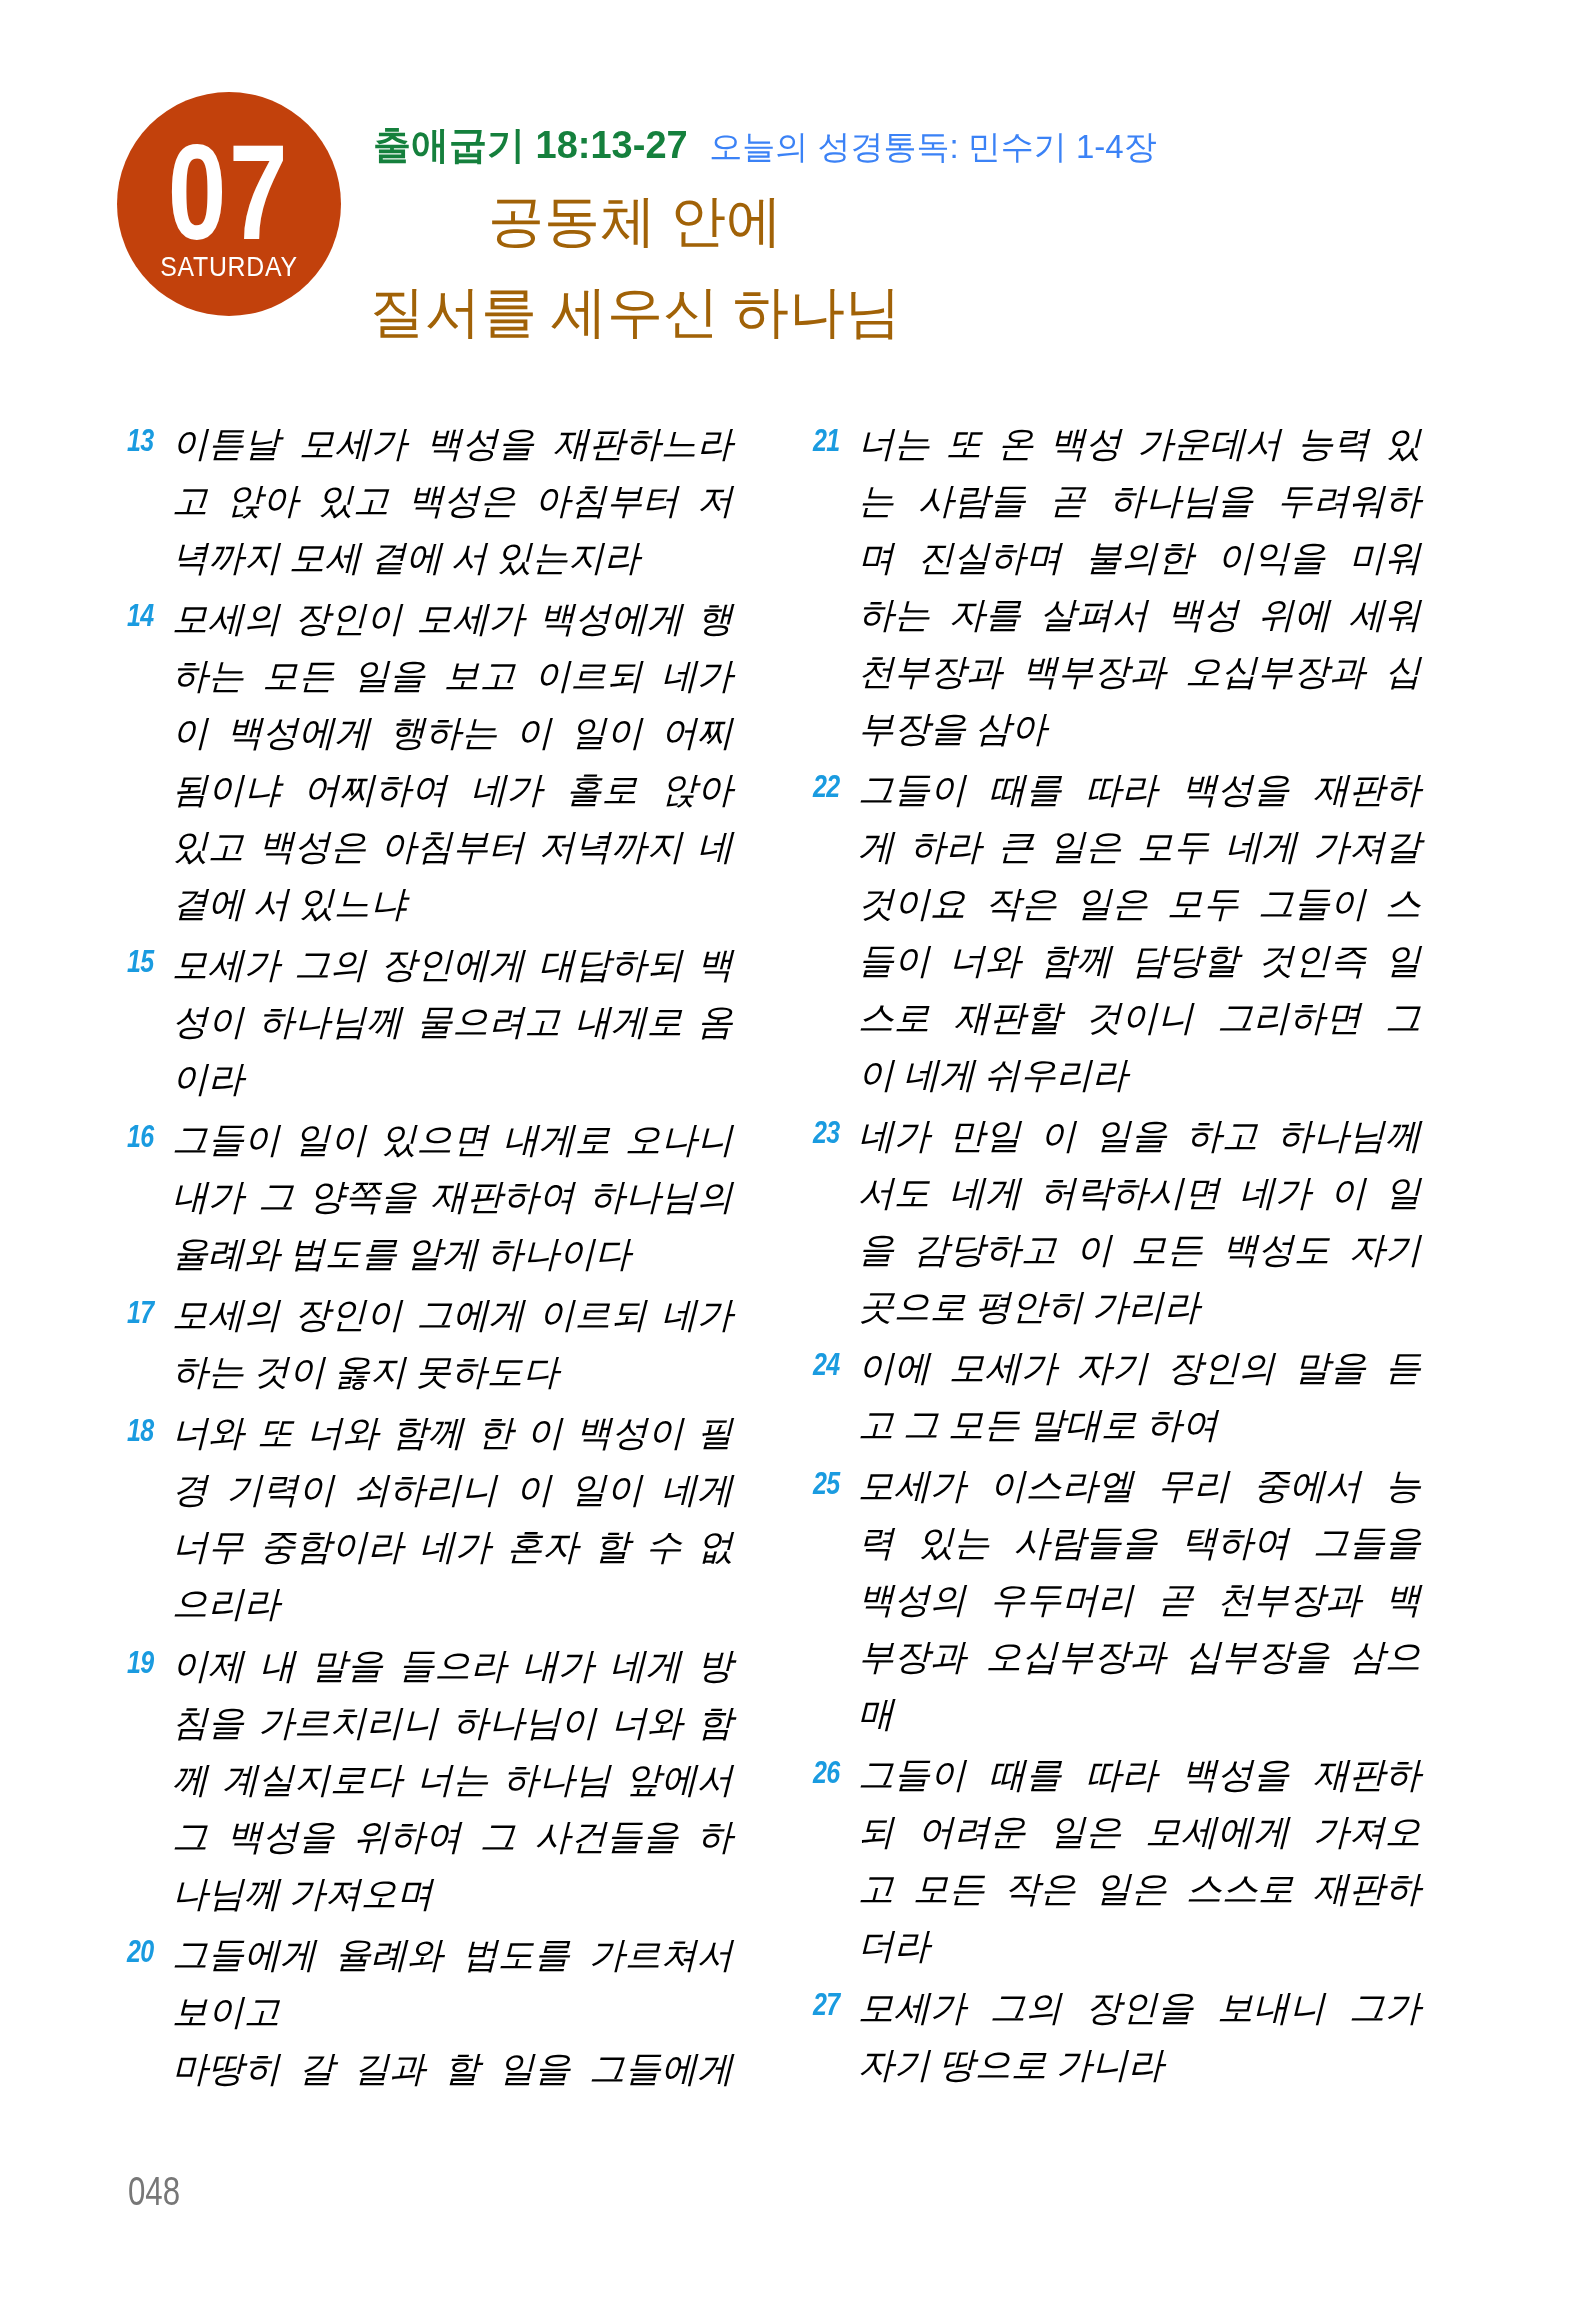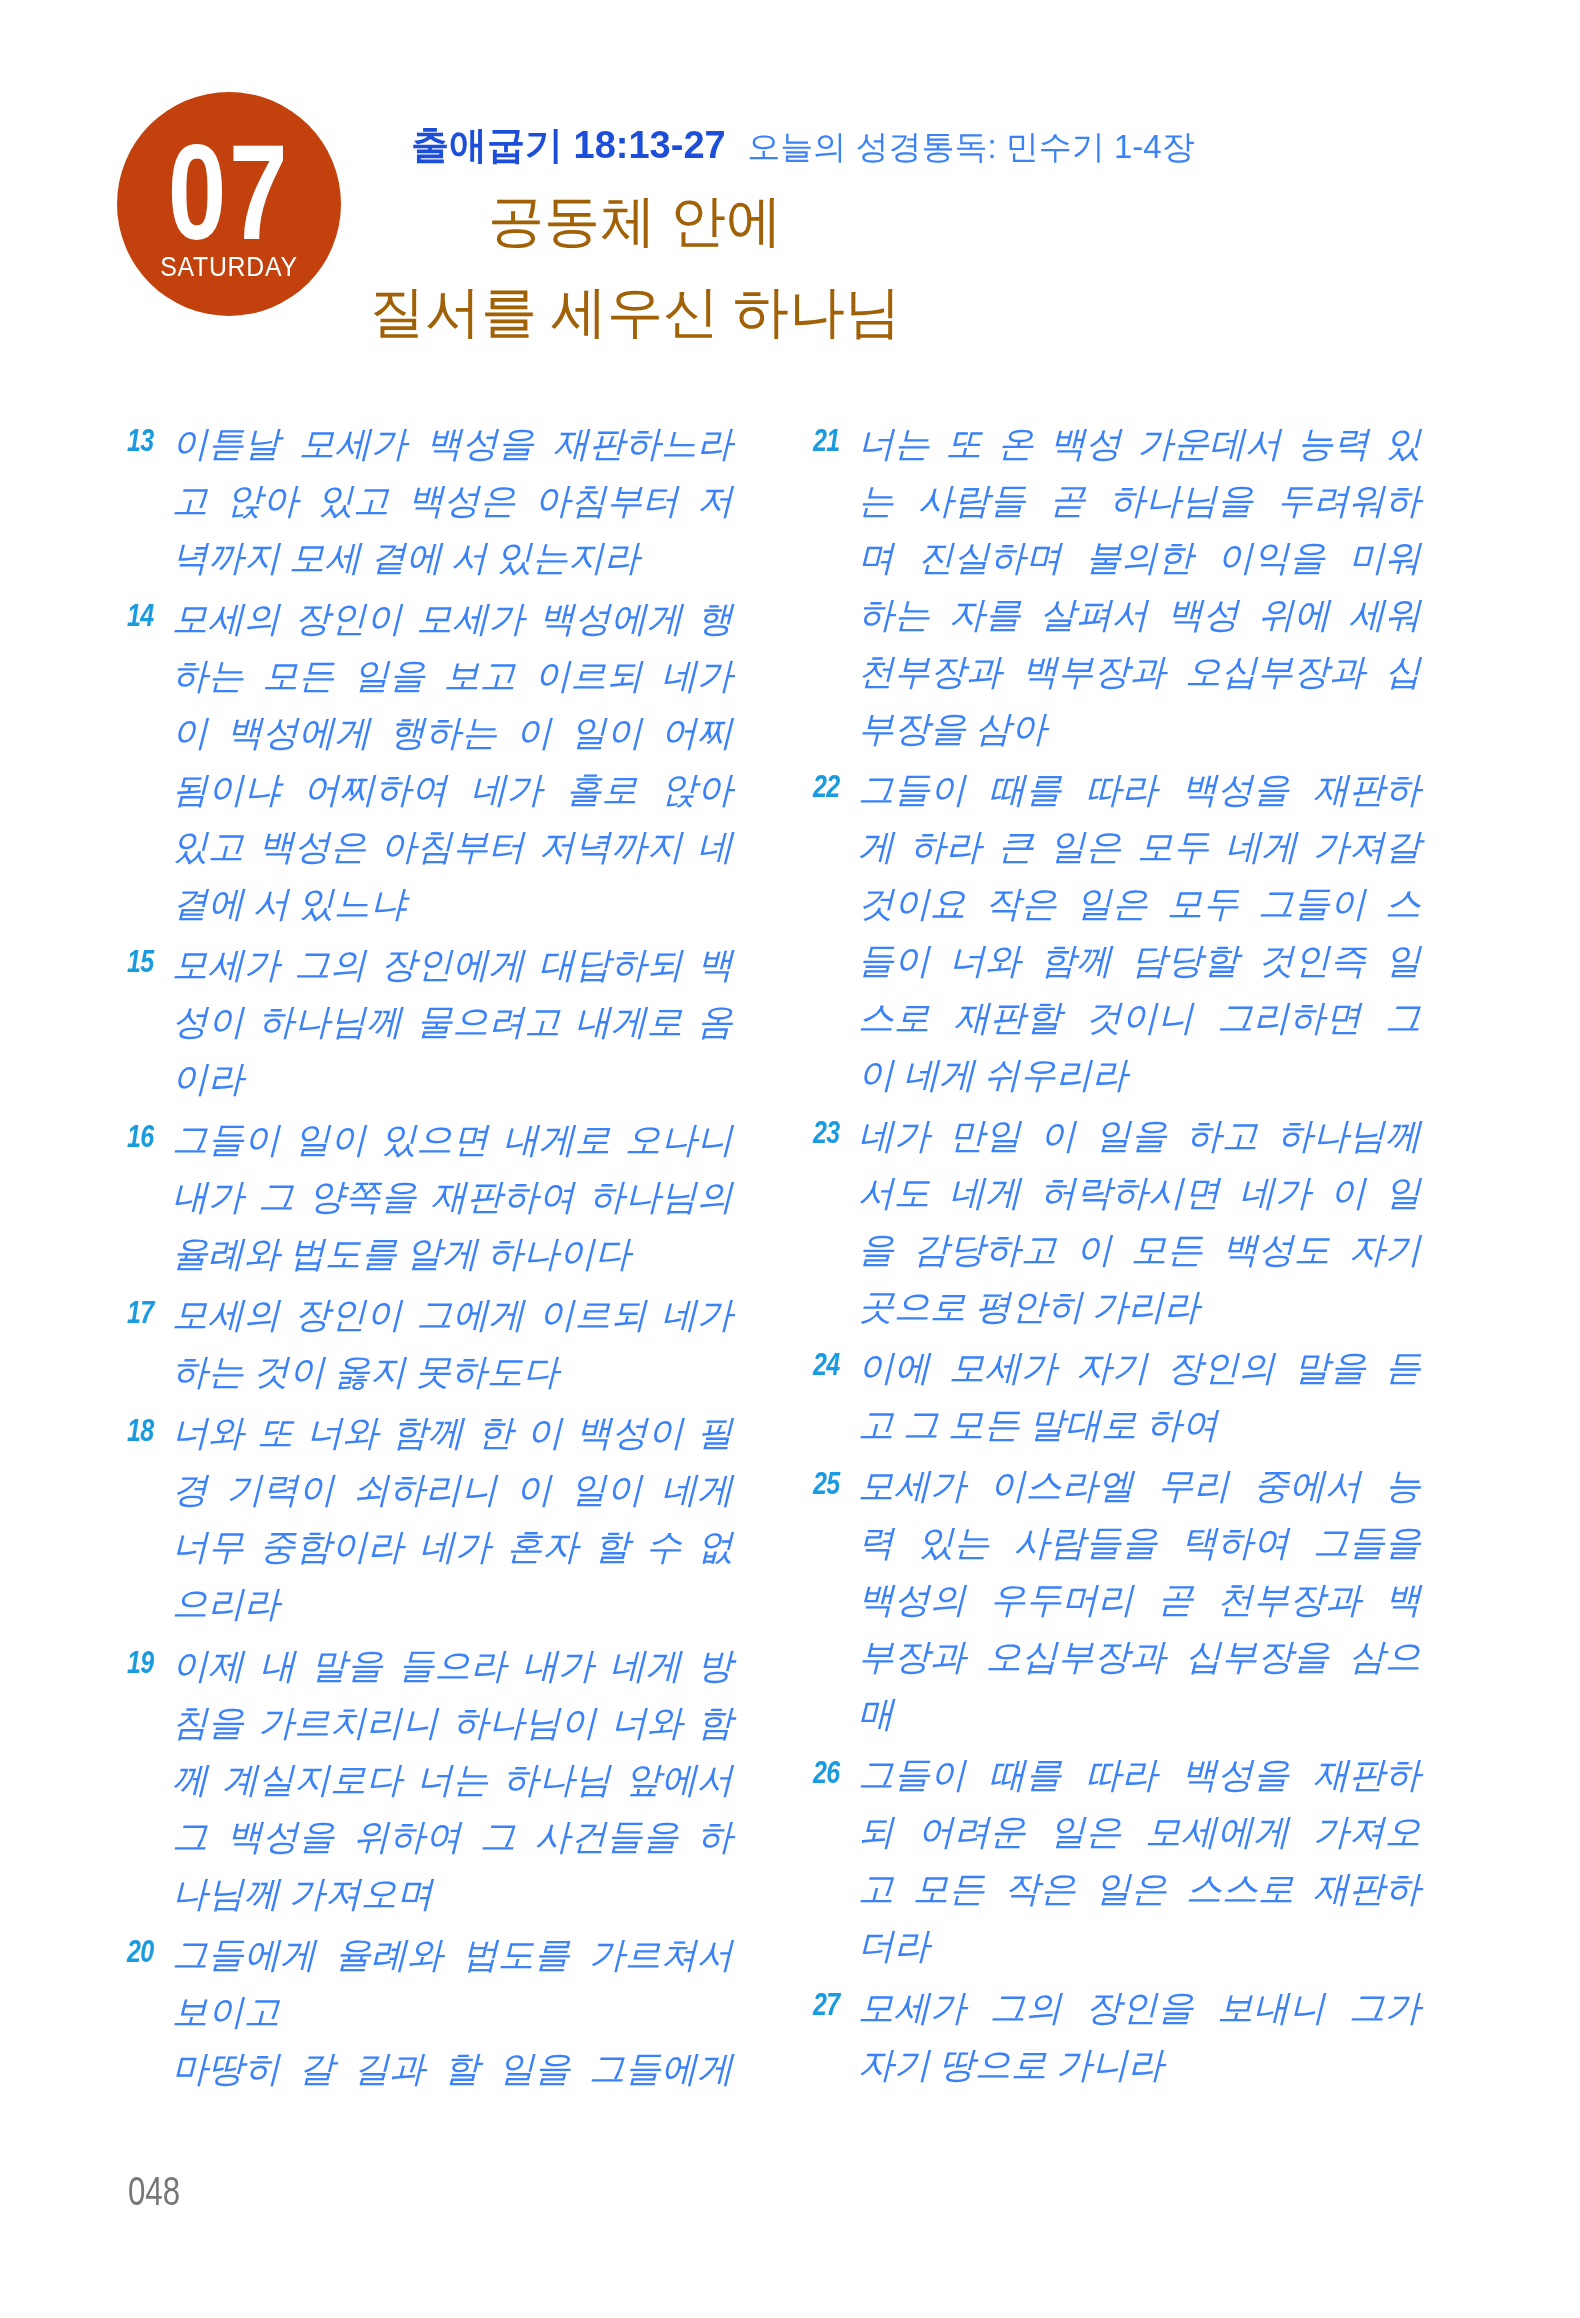--- a/index.html
+++ b/index.html
@@ -1,30 +1,30 @@
 <!DOCTYPE html>
 <html style="font-size:13px"><head>
 <meta charset="utf-8">
 <style>
   html, body { margin:0; padding:0; background:#ffffff; }
   body { width:1581px; height:2319px; position:relative; overflow:hidden; font-family:"Liberation Serif", serif; }
   .badge { position:absolute; left:117px; top:92px; width:224px; height:224px; border-radius:50%; background:#c2410c; }
   .badge-num { position:absolute; left:0; width:224px; top:33px; text-align:center; color:#ffffff; font-family:"Liberation Sans", sans-serif; font-size:135px; line-height:135px; font-weight:700; transform:scaleX(0.78); letter-spacing:3.3px; }
   .badge-day { position:absolute; left:0; width:224px; top:160px; text-align:center; color:#ffffff; font-family:"Liberation Sans", sans-serif; font-size:27px; line-height:30px; font-weight:400; transform:scaleX(0.92); letter-spacing:0.8px; }
   .subtitle { position:absolute; left:373px; top:122px; height:46px; white-space:nowrap; font-family:"Liberation Sans", sans-serif; line-height:46px; }
-  .sub-ref { color:#1d4ed8; font-size:38px; font-weight:700; display:inline-block; transform-origin:left center;margin-left:38px; }
+  .sub-ref { color:#15803d; font-size:38px; font-weight:700; display:inline-block; transform-origin:left center; }
   .sub-read { color:#3b82f6; font-size:33px; font-weight:400; margin-left:18px; display:inline-block; }
   .title { position:absolute; left:369px; top:176px; color:#a16207; font-family:"Liberation Serif", serif; font-size:56px; line-height:91px; font-weight:400;text-align:center; }
   .title div { white-space:nowrap; }
   .col { position:absolute; top:416px; }
   .col-left { left:124px; width:609px; }
   .col-right { left:810px; width:611px; }
   .verse { position:relative; margin-bottom:4.1px; padding-left:48px;font-style:italic; }
   .verse-num { position:absolute; left:3.3px; top:8.2px; color:#1a9be0; font-family:"Liberation Sans", sans-serif; font-size:30.5px; line-height:33px; font-weight:700; transform:scaleX(0.82); transform-origin:left top; letter-spacing:-0.8px; }
-  .line { font-size:36px; line-height:57px; height:57px; color:#3b82f6; text-align:justify; text-align-last:justify; white-space:nowrap; overflow:visible; }
+  .line { font-size:36px; line-height:57px; height:57px; color:#000000; text-align:justify; text-align-last:justify; white-space:nowrap; overflow:visible; }
   .line.last { text-align:center; text-align-last:left; }
   .page-num { position:absolute; left:128px; top:2170px; color:#777777; font-family:"Liberation Sans", sans-serif; font-size:40px; line-height:43px; transform:scaleX(0.78); transform-origin:left top; }
 </style>
 </head>
 <body>
 
 <div class="badge">
   <div class="badge-num">07</div>
   <div class="badge-day">SATURDAY</div>
 </div>

